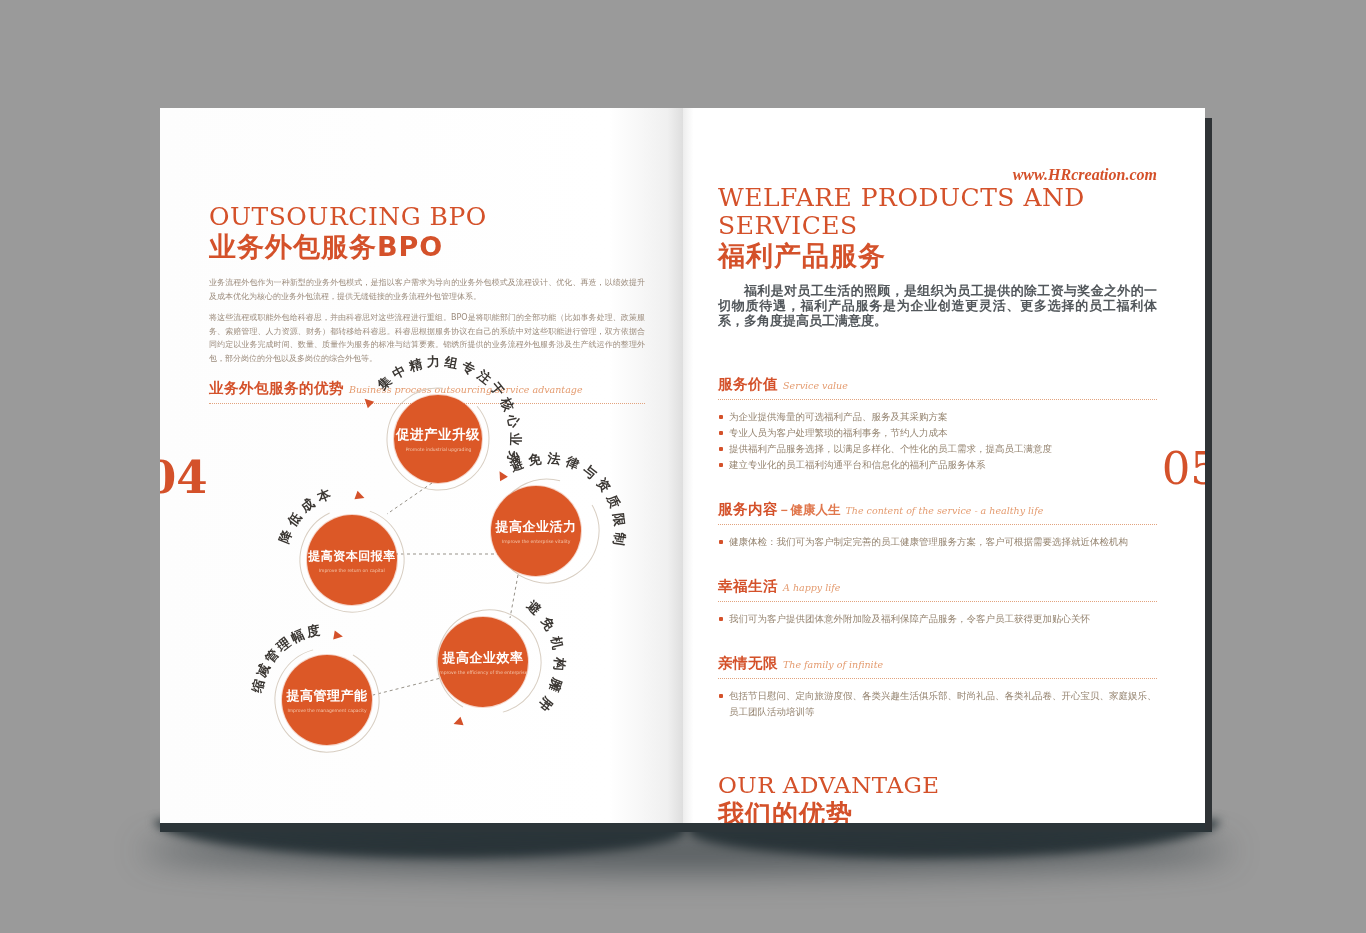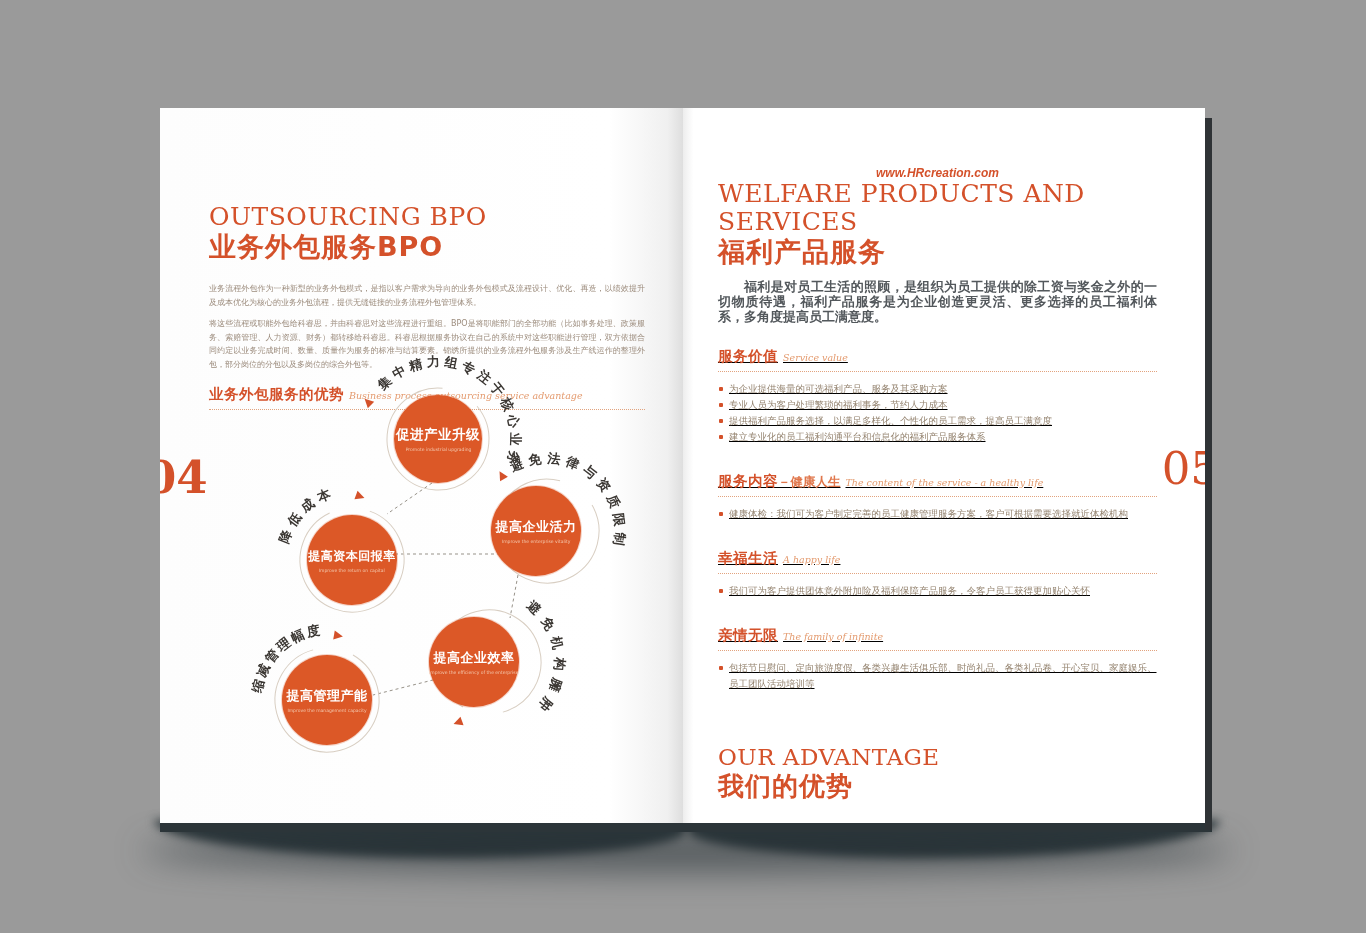--- a/index.html
+++ b/index.html
@@ -25,38 +25,38 @@
   .title-en{color:#d4512a;font-size:25px;letter-spacing:.5px;font-weight:400;line-height:28px;}
   .title-zh{color:#d4512a;font-size:27px;font-weight:bold;line-height:32px;letter-spacing:1px;}
   .sec-head .zh{color:#d4512a;font-size:14.5px;font-weight:bold;letter-spacing:.5px;}
   .sec-head .zh-accent{color:#e0764b;font-size:12.5px;font-weight:bold;}
   .sec-head .en{color:#e49b6f;font-size:9.5px;font-style:italic;font-family:"DejaVu Serif","Liberation Serif",serif;margin-left:5px;}
   .dotline{border-bottom:1px dotted #e2a37e;margin-top:5px;}
   .page-num{position:absolute;color:#d4512a;font-size:45px;line-height:45px;font-family:"DejaVu Serif","Liberation Serif",serif;z-index:3;}
   
   .lp-inner{padding:95px 38px 0 49px;position:relative;}
   .lp-para{color:#9c8c7d;font-size:8px;line-height:13.5px;text-align:justify;margin-top:7px;}
-  .lp-para:first-of-type{margin-top:19px;}
+  .lp-para:first-of-type{margin-top:13px;}
   .num-left{left:-15px;top:347px;font-weight:bold;}
   .num-right{right:-14px;top:338px;}
   
   .diagram{position:absolute;left:0;top:0;width:523px;height:715px;z-index:2;}
   .dg-svg{position:absolute;left:0;top:0;}
   .node{position:absolute;border-radius:50%;background:#dc5827;color:#fff;display:flex;flex-direction:column;align-items:center;justify-content:center;text-align:center;box-shadow:0 0 0 1px rgba(220,88,39,.25);}
   .node .nzh{font-weight:bold;font-size:13px;letter-spacing:.5px;white-space:nowrap;}
   .node-1 .nzh{font-size:13.5px;}
   .node-2 .nzh{font-size:12px;}
   .node .nen{font-size:5px;color:#f3c8ae;white-space:nowrap;margin-top:2px;transform:scale(.9);}
   .arcText{font-weight:bold;fill:#3b3733;font-size:13px;font-family:"DejaVu Sans",sans-serif;}
   
   .rp-inner{padding:58px 48px 0 35px;position:relative;}
-  .site-url{text-align:center;color:#d4512a;font-size:12px;font-weight:bold;font-style:italic;font-family:Liberation Sans, sans-serif;}
+  .site-url{text-align:right;color:#d4512a;font-size:16px;font-weight:bold;font-style:italic;font-family:Liberation Serif, serif;}
   .rp-title{}
   .rp-intro{margin-top:11px;color:#53585c;font-size:13px;line-height:15px;text-align:justify;text-indent:2em;font-weight:bold;}
-  .sections{margin-top:22px;text-decoration:underline;}
+  .sections{margin-top:46px;}
   .section{margin-top:26px;}
   .section:first-child{margin-top:0;}
   .bullets{list-style:none;margin:9px 0 0 0;padding:0;}
   .bullets li{position:relative;color:#94836f;font-size:9.5px;line-height:16px;padding-left:11px;}
   .bullets li::before{content:"";position:absolute;left:1px;top:6px;width:4px;height:4px;background:#d4512a;border-radius:1px;}
   .advantage{margin-top:52px;}
   .adv-title-en{font-size:23px;line-height:26px;}
 </style>
 </head>
 <body>
@@ -130,21 +130,21 @@
         <div class="nen">Promote industrial upgrading</div>
       </div>
       <div class="node node-2" style="left:147px;top:407px;width:90px;height:90px;">
         <div class="nzh">提高资本回报率</div>
         <div class="nen">Improve the return on capital</div>
       </div>
       <div class="node node-3" style="left:331px;top:378px;width:90px;height:90px;">
         <div class="nzh">提高企业活力</div>
         <div class="nen">Improve the enterprise vitality</div>
       </div>
-      <div class="node node-4" style="left:269px;top:509px;width:90px;height:90px;">
+      <div class="node node-4" style="left:278px;top:509px;width:90px;height:90px;">
         <div class="nzh">提高企业效率</div>
         <div class="nen">Improve the efficiency of the enterprise</div>
       </div>
       <div class="node node-5" style="left:122px;top:547px;width:90px;height:90px;">
         <div class="nzh">提高管理产能</div>
         <div class="nen">Improve the management capacity</div>
       </div>
     </div>
   </div>
 

